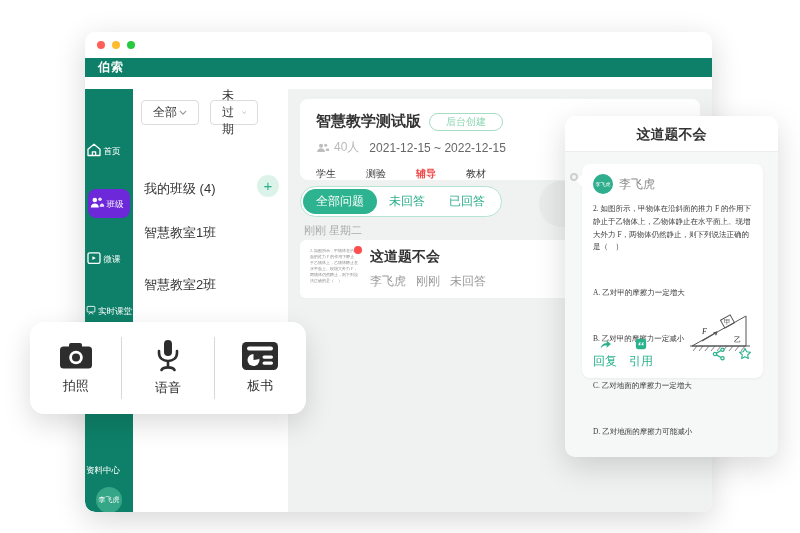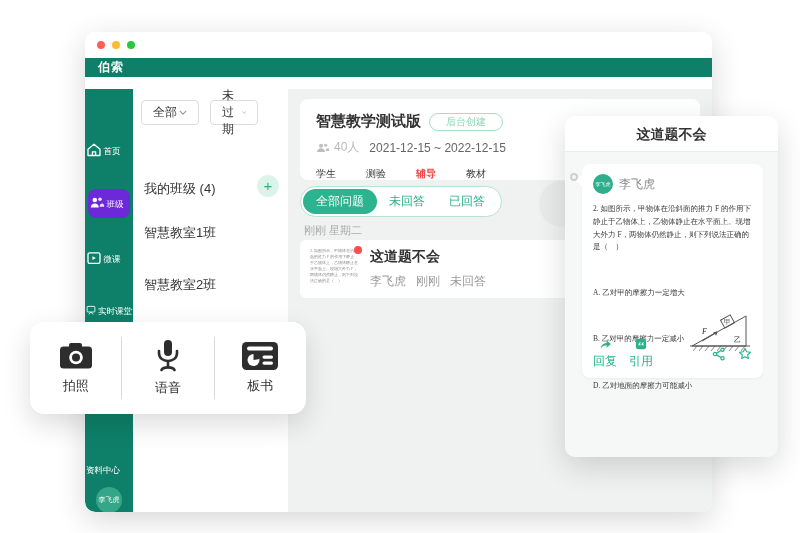--- a/index.html
+++ b/index.html
@@ -283,20 +283,21 @@
             <span>李飞虎</span>
           </span>
           <span class="b-name">李飞虎</span>
         </div>
 
         <div class="q-text">2. 如图所示，甲物体在沿斜面的推力 F 的作用下静止于乙物体上，乙物体静止在水平面上。现增大外力 F，两物体仍然静止，则下列说法正确的是（　）</div>
 
         <div class="q-options">
           <div class="q-opt">A. 乙对甲的摩擦力一定增大</div>
           <div class="q-opt">B. 乙对甲的摩擦力一定减小</div>
+          <div class="q-opt">C. 乙对地面的摩擦力一定增大</div>
           <div class="q-opt">D. 乙对地面的摩擦力可能减小</div>
 
           <svg class="diagram" viewBox="0 0 64 46">
             <g stroke="#555" stroke-width="1" fill="none">
               <path d="M4 38 L58 38 L58 8 Z"></path>
               <path d="M2 38 H62"></path>
               <g stroke-width=".7">
                 <path d="M5 43 L9 38"></path>
                   <path d="M11 43 L15 38"></path>
                   <path d="M17 43 L21 38"></path>

